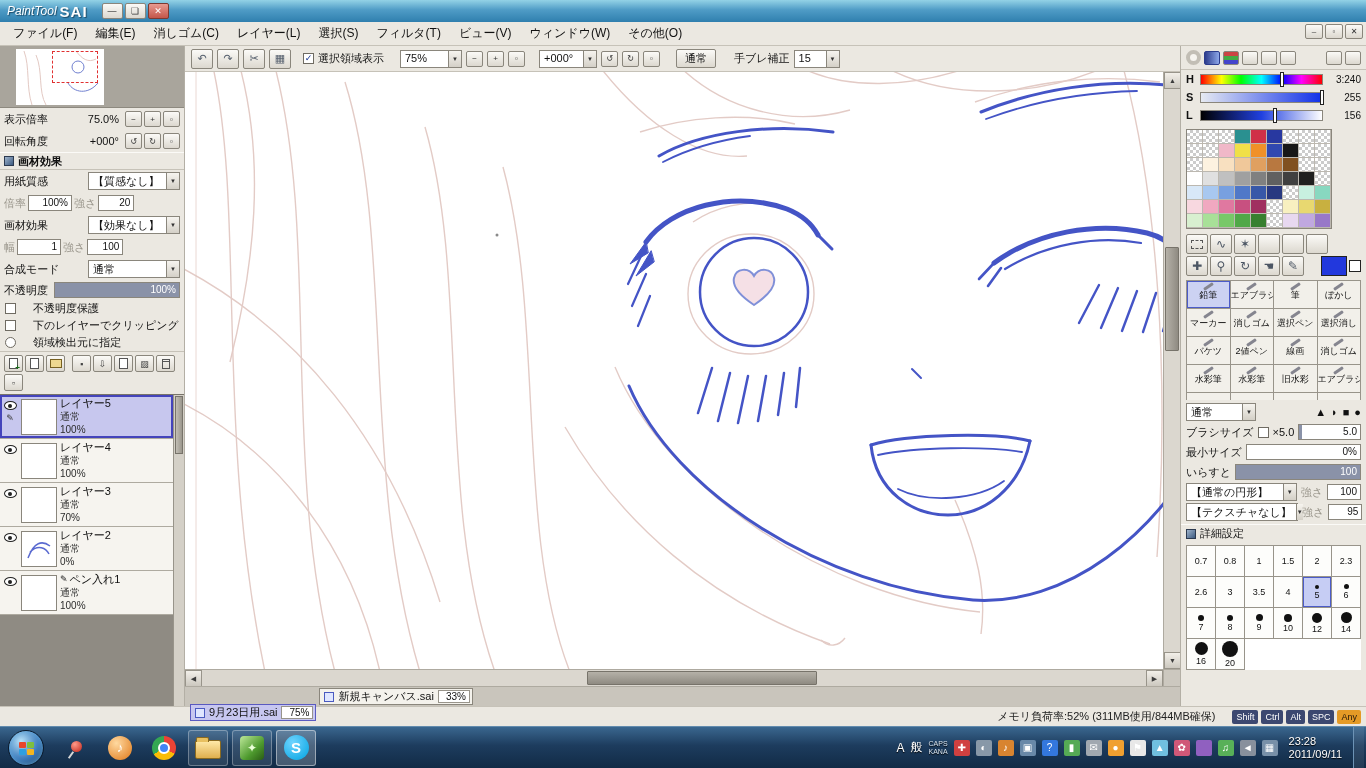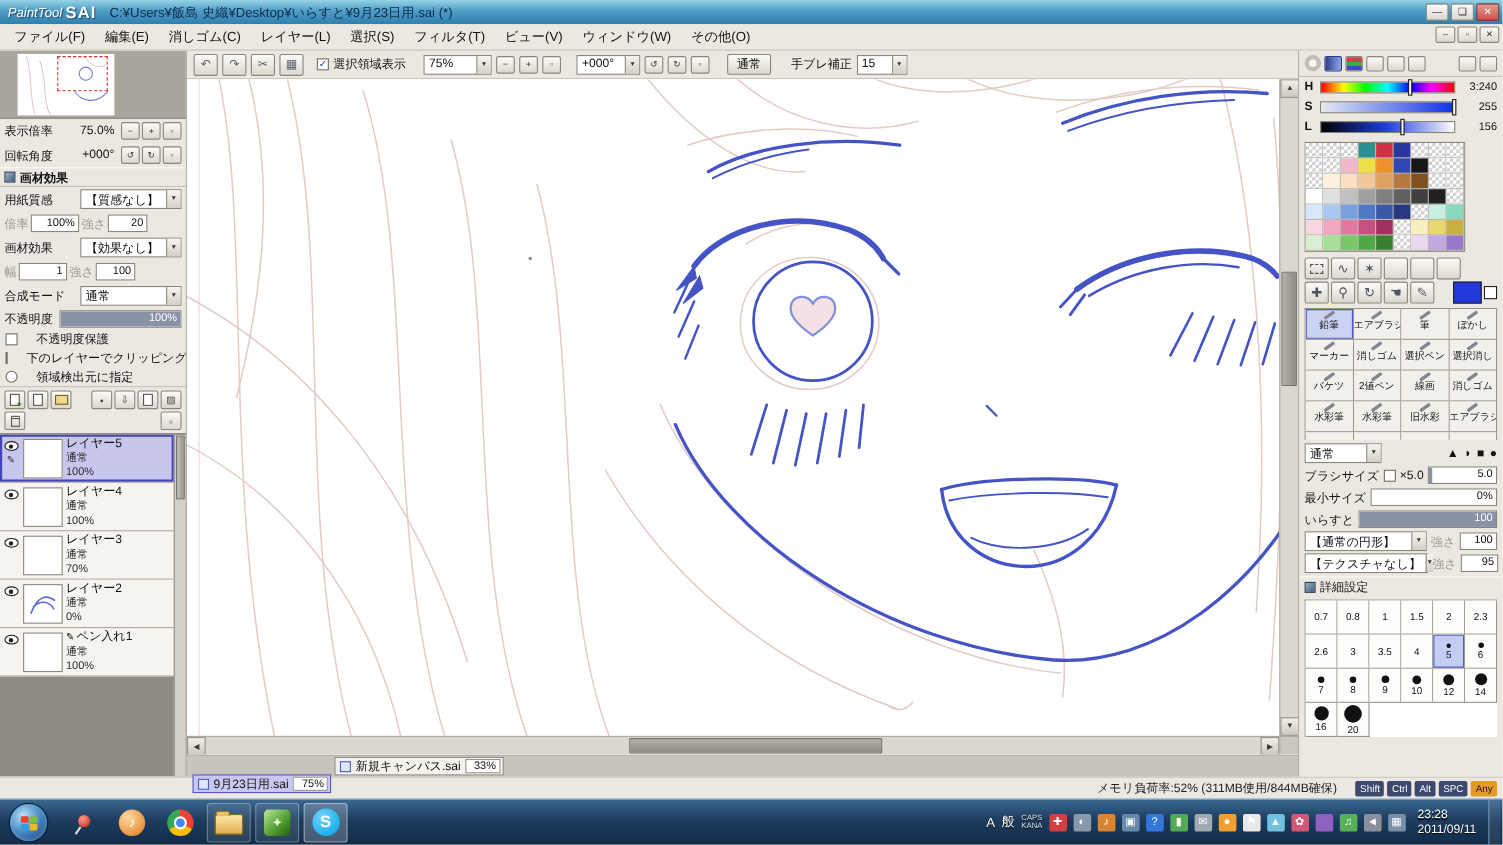--- a/index.html
+++ b/index.html
@@ -18,21 +18,21 @@
   .win-btn { width:21px; height:16px; margin-left:2px; font-size:9px; color:#333; }
   .win-btn.close { background:linear-gradient(180deg,#e89a90,#c4564a); color:#fff; border-color:#7c3a32; }
 
   
   .menubar { height:24px; display:flex; align-items:center; background:#ebe8e1; border-bottom:1px solid #c6c2b8; padding-left:4px; }
   .menu-item { padding:4px 9px; font-size:12px; white-space:nowrap; }
   .mdi-btn { width:18px; height:15px; margin-left:2px; font-size:8px; color:#333; }
 
   
   .content { display:flex; height:660px; }
-  .left-panel { width:170px; background:#ebe8e1; border-right:1px solid #b3afa5; display:flex; flex-direction:column; overflow:hidden; }
+  .left-panel { width:185px; background:#ebe8e1; border-right:1px solid #b3afa5; display:flex; flex-direction:column; overflow:hidden; }
   .center { flex:1; min-width:0; display:flex; flex-direction:column; }
   .right-panel { width:186px; background:#ebe8e1; border-left:1px solid #b3afa5; overflow:hidden; }
 
   
   .toolbar { height:26px; display:flex; align-items:center; gap:4px; padding:0 6px; border-bottom:1px solid #c6c2b8; }
   .tb-btn { width:22px; height:20px; font-size:11px; color:#56606e; }
   .combo { height:18px; display:flex; align-items:stretch; background:#fff; border:1px solid #8a867c; }
   .combo .val { padding:1px 4px 0; font-size:11px; flex:1; white-space:nowrap; }
   .combo .dd { width:13px; background:linear-gradient(180deg,#f6f4ef,#d4d0c7); border-left:1px solid #8a867c; font-size:6px; color:#333; display:flex; align-items:center; justify-content:center; }
   .mini-btn { width:17px; height:16px; font-size:8px; color:#333; }
@@ -171,21 +171,20 @@
   .sz-cell.selected { background:#c6cdf4; box-shadow:inset 0 0 0 1px #4c5cc8; }
   .sz-dot { background:#111; border-radius:50%; width:5px; height:5px; }
   .sz-num { font-size:9px; line-height:9px; }
 </style>
 </head>
 <body>
 
 <div class="titlebar">
   <span class="logo-paint">PaintTool</span>
   <span class="logo-sai">SAI</span>
-  <span class="title-path">C:¥Users¥飯島 史織¥Desktop¥いらすと¥9月23日用.sai (*)</span>
   <div class="win-btn raised ctr">—</div>
   <div class="win-btn raised ctr">❏</div>
   <div class="win-btn raised ctr close">✕</div>
 </div>
 
 <div class="menubar">
   <span class="menu-item">ファイル(F)</span>
     <span class="menu-item">編集(E)</span>
     <span class="menu-item">消しゴム(C)</span>
     <span class="menu-item">レイヤー(L)</span>

